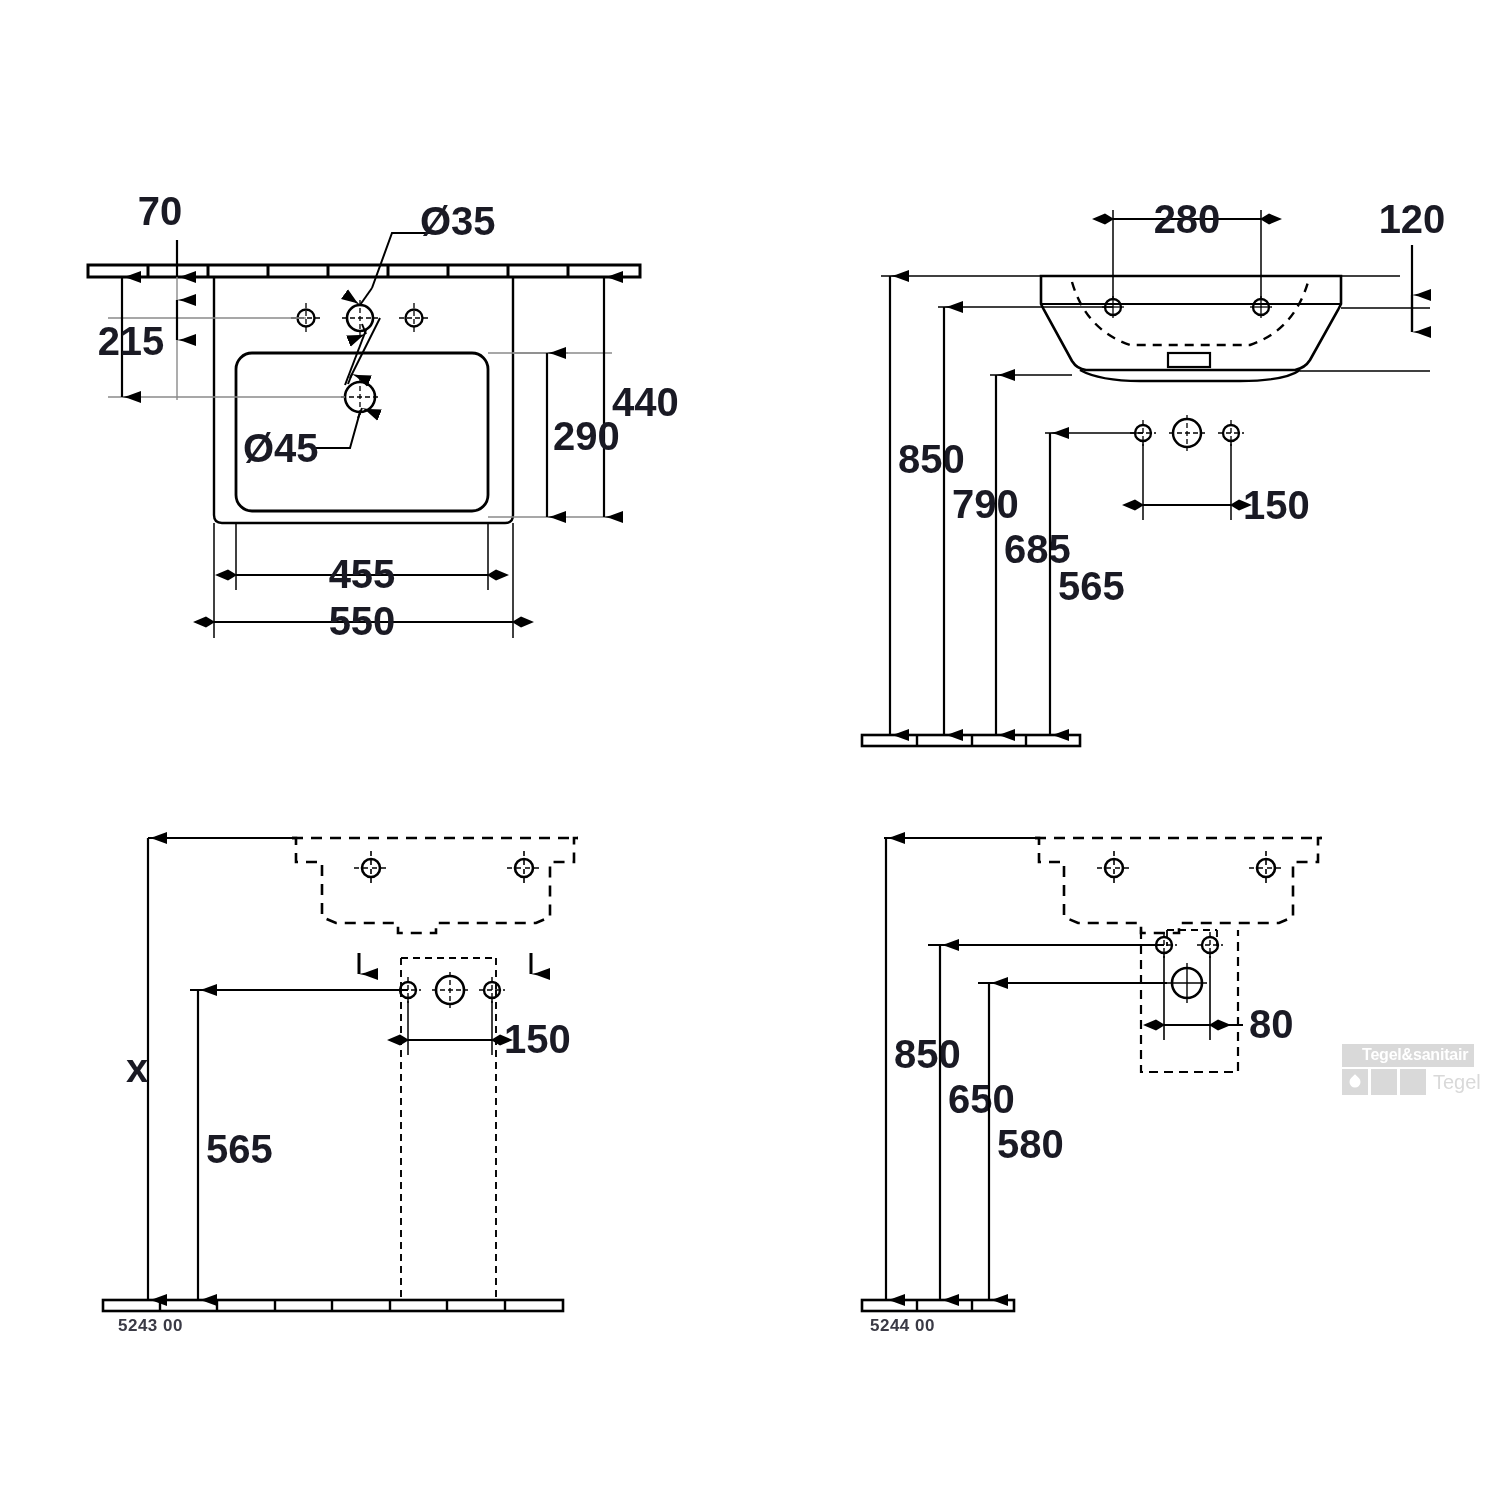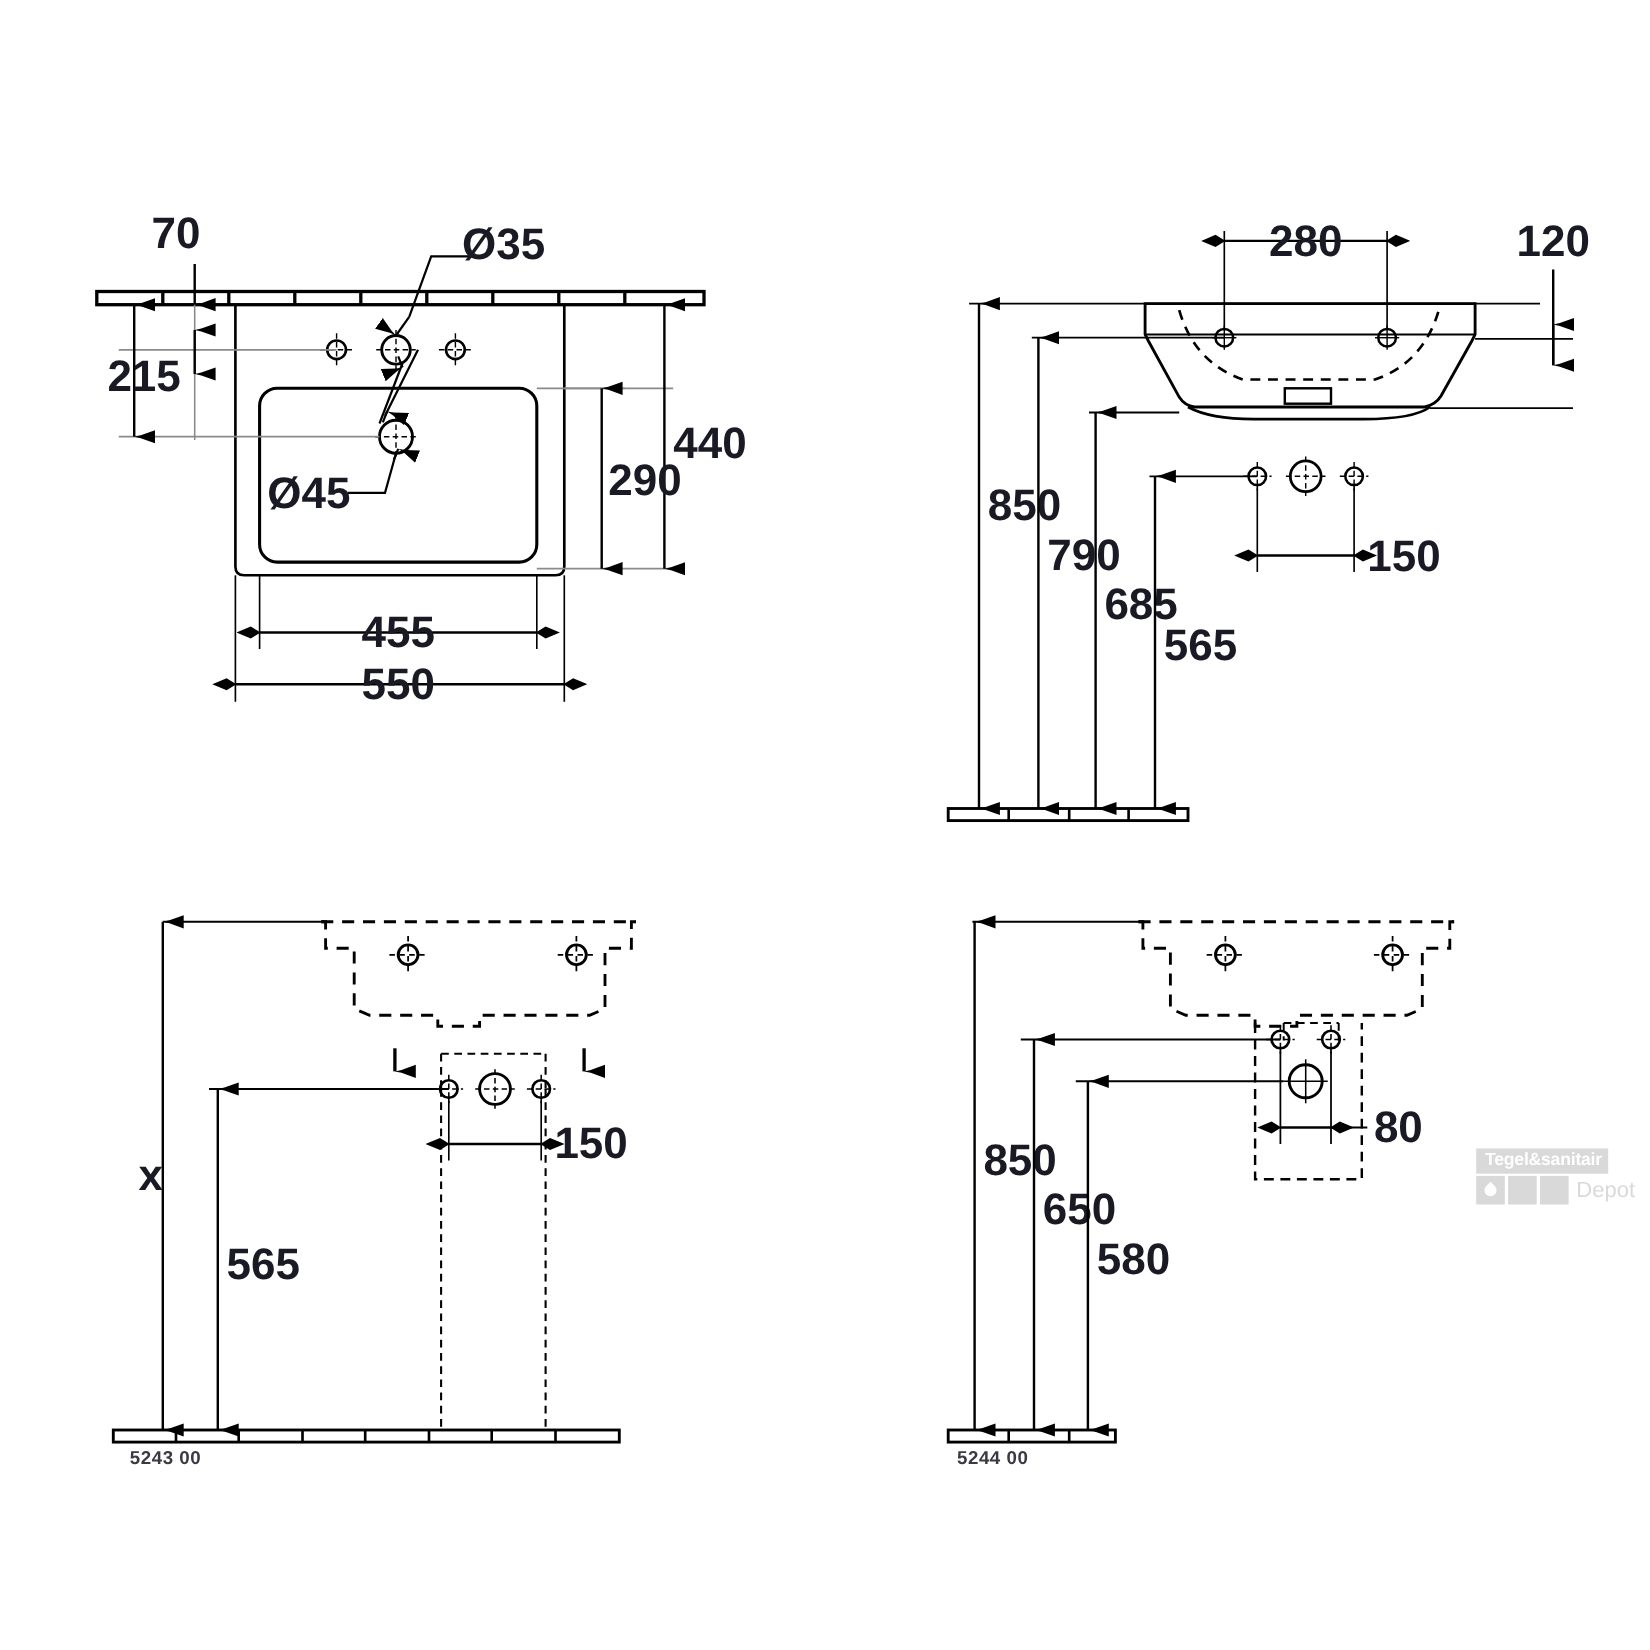--- a/index.html
+++ b/index.html
@@ -44,21 +44,21 @@
     bottom: 6px;
     width: 150px;
     height: 58px;
   }
   .logo-top {
     background: #d9d9d9;
     color: #ffffff;
     font-family: "Liberation Sans", sans-serif;
     font-size: 16px;
     font-weight: bold;
-    padding: 3px 6px 4px 8px;
+    padding: 3px 6px 4px 20px;
     display: inline-block;
     letter-spacing: -0.2px;
     line-height: 1;
   }
   .logo-bottom {
     display: flex;
     align-items: stretch;
     margin-top: 2px;
     height: 26px;
   }
@@ -496,16 +496,16 @@
 </svg>
 
   <div class="logo-box">
     <div class="logo-top">Tegel&amp;sanitair</div>
     <div class="logo-bottom">
       <div class="logo-sq">
         <span class="drop"></span>
       </div>
       <div class="logo-sq"></div>
       <div class="logo-sq"></div>
-      <div class="logo-depot">Depot</div>
+      <div class="logo-depot">Tegel</div>
     </div>
   </div>
 </div>
 
 </body></html>

